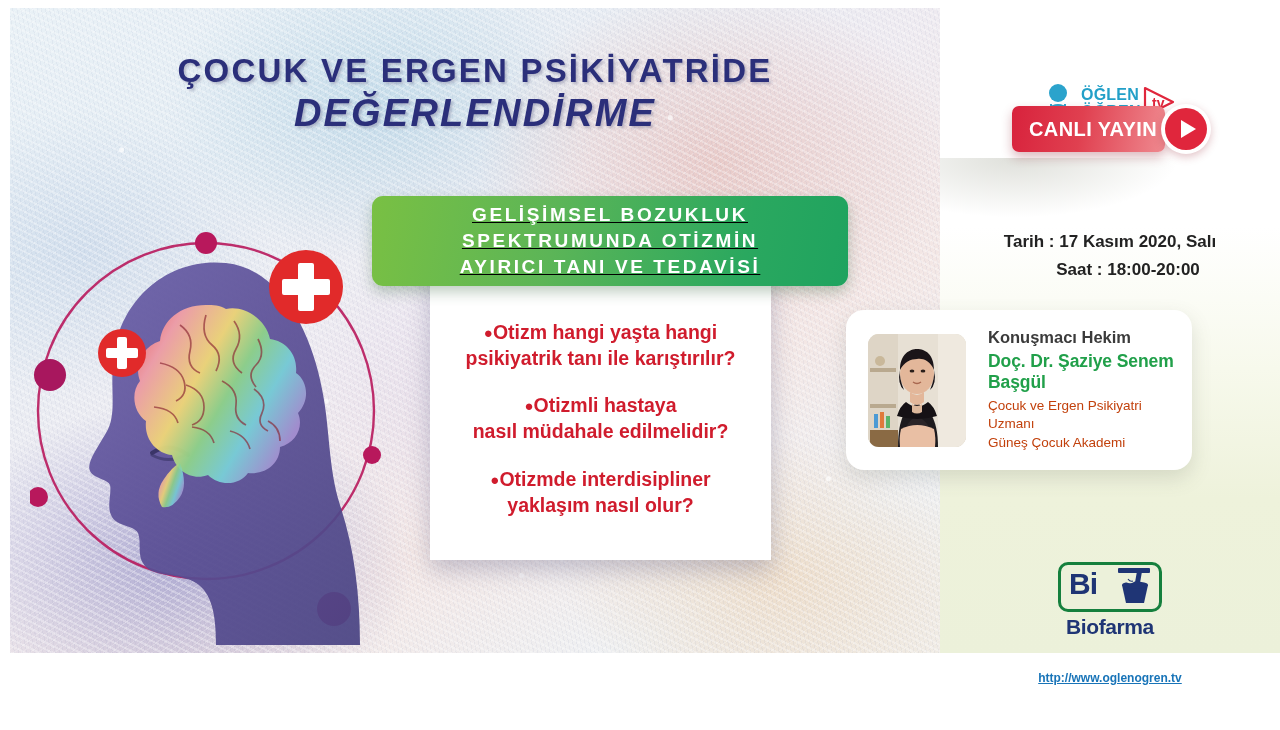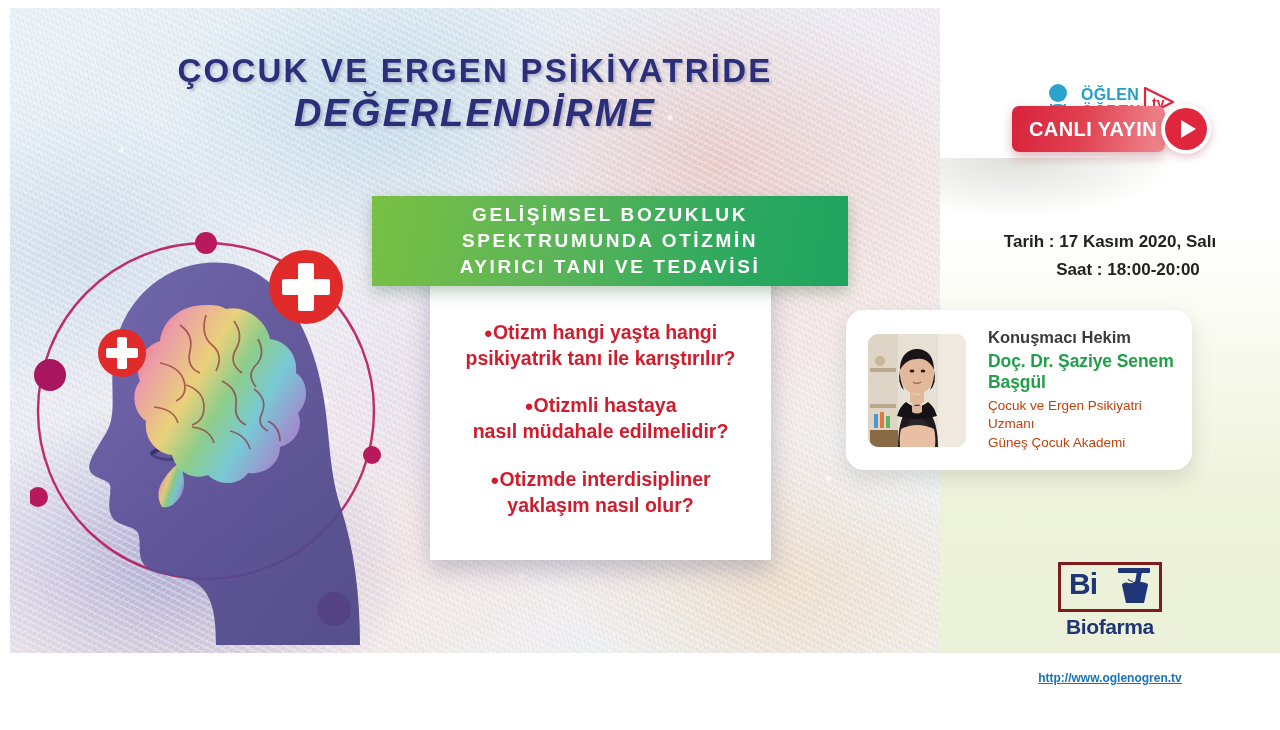--- a/index.html
+++ b/index.html
@@ -63,24 +63,24 @@
     position:absolute;left:432px;top:320px;width:337px;z-index:7;
     text-align:center;color:#d01c2d;font-weight:bold;font-size:19.5px;line-height:1.32;
   }
   #questions .q{margin-bottom:22px;}
   #questions .q:last-child{margin-bottom:0;}
   #questions .bullet{font-size:15px;vertical-align:1px;}
 
   
   #green-banner{
     position:absolute;left:372px;top:196px;width:476px;height:90px;z-index:8;
-    border-radius:0;
+    border-radius:11px;
     background:linear-gradient(100deg,#79c043 0%,#5cb557 38%,#2aa85f 78%,#1fa35f 100%);
     box-shadow:0 6px 14px rgba(40,90,50,.30);
-    display:flex;align-items:center;justify-content:center;
+    display:flex;align-items:center;justify-content:center;text-decoration:underline;
   }
   #green-banner .txt{
     color:#ffffff;font-weight:bold;font-size:19px;letter-spacing:2.6px;
     line-height:1.38;text-align:center;
   }
 
   
   #right-panel{
     position:absolute;left:940px;top:8px;width:340px;height:645px;
     background:linear-gradient(180deg,#ffffff 0%,#ffffff 34%,#f7f9ec 56%,#eef2db 76%,#ecf1da 100%);
@@ -144,21 +144,21 @@
     background:linear-gradient(180deg,#e8e2d8 0%,#ded6c8 55%,#cfc4b2 100%);
   }
   #speaker-info{margin-left:22px;}
   #speaker-info .role{color:#3b3b3b;font-weight:bold;font-size:16.5px;margin-bottom:4px;}
   #speaker-info .name{color:#21a04a;font-weight:bold;font-size:17.5px;margin-bottom:4px;letter-spacing:-.1px;}
   #speaker-info .aff{color:#c2410c;font-size:13.5px;line-height:1.35;}
 
   
   #biofarma{position:absolute;left:1055px;top:562px;width:110px;z-index:9;text-align:center;}
   #biofarma .mark{
-    width:98px;height:44px;border:3px solid #7f1d1d;border-radius:0;
+    width:98px;height:44px;border:3px solid #15803d;border-radius:10px;
     position:relative;margin:0 auto;background:#ecf1da;
   }
   #biofarma .bi{
     position:absolute;left:8px;top:4px;color:#1f3575;font-weight:bold;font-size:30px;
     line-height:1;letter-spacing:-1px;font-family:"Liberation Sans",sans-serif;
   }
   #biofarma .mortar{position:absolute;right:7px;top:2px;}
   #biofarma .word{
     color:#1f3575;font-weight:bold;font-size:21px;margin-top:3px;letter-spacing:-.4px;
   }

